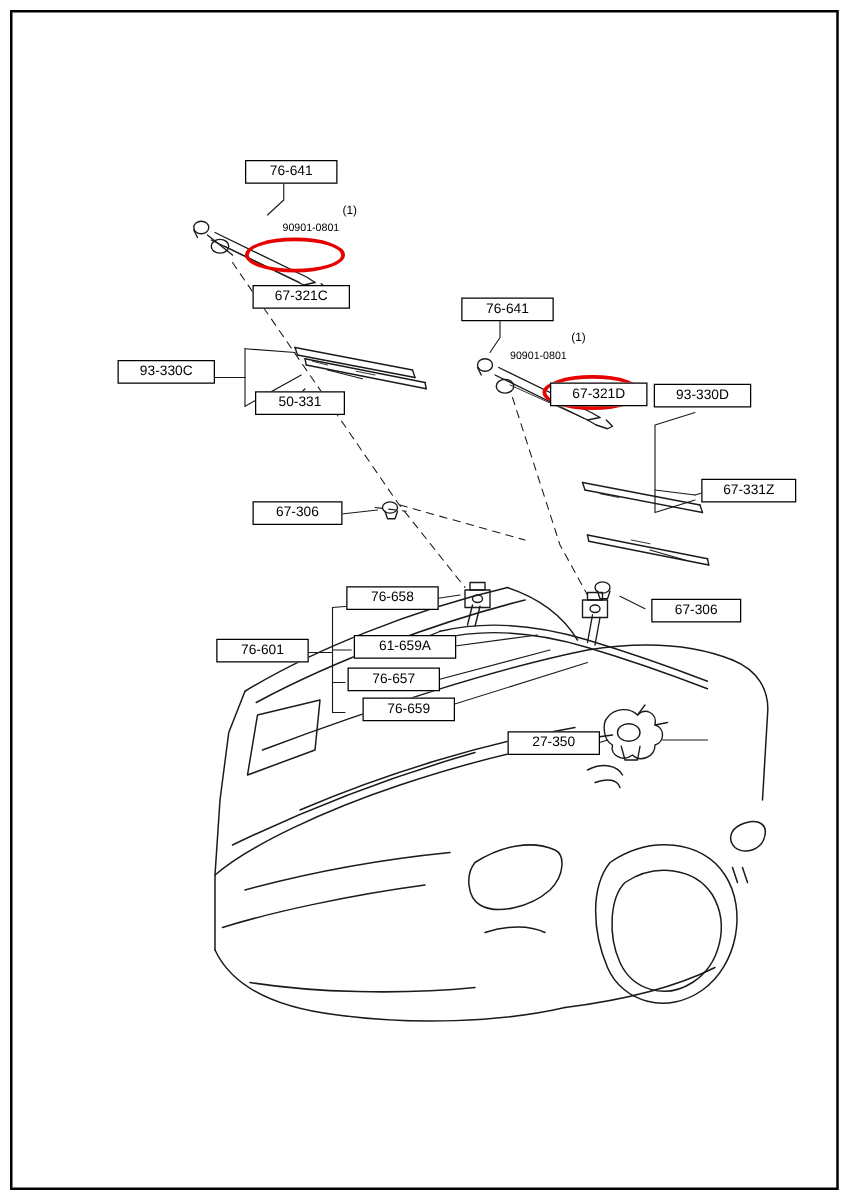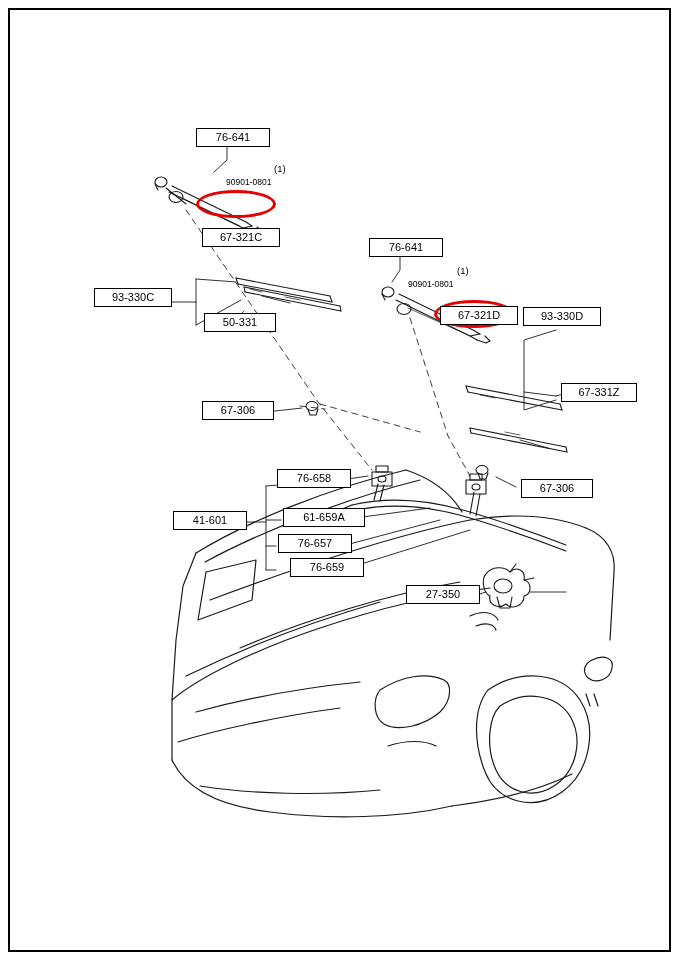--- a/index.html
+++ b/index.html
@@ -282,21 +282,21 @@
   <div class="label" style="left:523px; top:307px; width:66px;">93-330D</div>
 
   <div class="label" style="left:561px; top:383px; width:64px;">67-331Z</div>
 
   <div class="label" style="left:202px; top:401px; width:60px;">67-306</div>
 
   <div class="label" style="left:521px; top:479px; width:60px;">67-306</div>
 
   <div class="label" style="left:277px; top:469px; width:62px;">76-658</div>
 
-  <div class="label" style="left:173px; top:511px; width:62px;">41-601</div>
+  <div class="label" style="left:173px; top:511px; width:62px;">76-601</div>
 
   <div class="label" style="left:283px; top:508px; width:70px;">61-659A</div>
 
   <div class="label" style="left:278px; top:534px; width:62px;">76-657</div>
 
   <div class="label" style="left:278px; top:558px; width:62px;margin-left:12px;">76-659</div>
 
   <div class="label" style="left:406px; top:585px; width:62px;">27-350</div>
 
   <div class="plain" style="left:274px; top:163px;">(1)</div>

